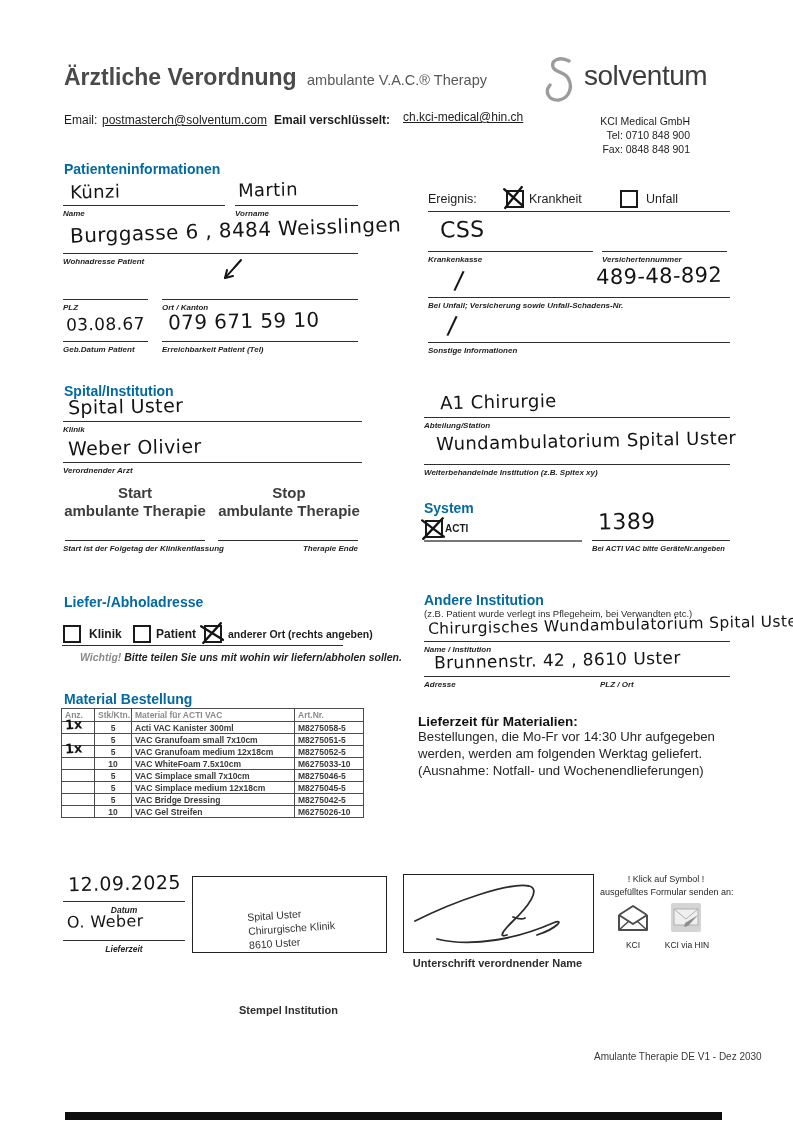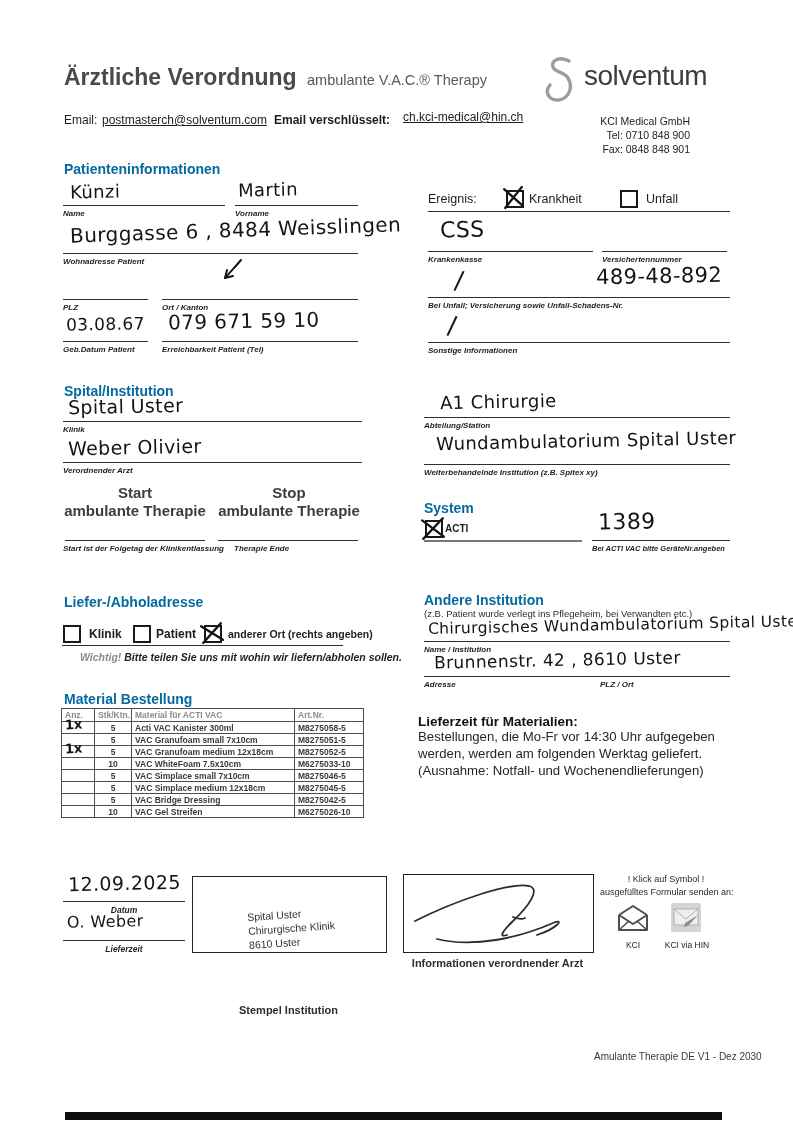--- a/index.html
+++ b/index.html
@@ -125,21 +125,21 @@
     <div>Start</div>
     <div>ambulante Therapie</div>
   </div>
   <div class="bigh" style="left:218px;top:484px;width:142px;">
     <div>Stop</div>
     <div>ambulante Therapie</div>
   </div>
   <div class="line" style="left:65px;top:540px;width:140px;"></div>
   <div class="line" style="left:218px;top:540px;width:140px;"></div>
   <div class="lbl" style="left:63px;top:544px;">Start ist der Folgetag der Klinikentlassung</div>
-  <div class="lbl" style="left:234px;top:544px;width:140px;text-align:left;">Therapie Ende</div>
+  <div class="lbl" style="left:218px;top:544px;width:140px;text-align:right;">Therapie Ende</div>
 
   <span class="hw" style="left:440px;top:391px;font-size:18px;">A1 Chirurgie</span>
   <div class="line" style="left:424px;top:417px;width:306px;"></div>
   <div class="lbl" style="left:424px;top:421px;">Abteilung/Station</div>
   <span class="hw" style="left:436px;top:430px;font-size:18px;">Wundambulatorium Spital Uster</span>
   <div class="line" style="left:424px;top:464px;width:306px;"></div>
   <div class="lbl" style="left:424px;top:468px;">Weiterbehandelnde Institution (z.B. Spitex xy)</div>
 
   <div class="sech" style="left:424px;top:500px;">System</div>
   <span class="cb" style="left:425px;top:520px;"></span>
@@ -286,21 +286,21 @@
   </div>
   <div class="abs" style="left:192px;top:957px;width:193px;text-align:center;font-weight:700;font-size:11px;color:#2e2e2e;margin-top:47px;">Stempel Institution</div>
 
   <div class="abs" style="left:403px;top:874px;width:189px;height:77px;border:1.6px solid #222;">
     <svg width="180" height="72" viewBox="0 0 180 72" style="position:absolute;left:3px;top:2px;">
       <path d="M8 44 C 48 24, 102 5, 122 9 C 134 12, 122 29, 105 45 C 96 54, 91 61, 100 58" stroke="#2b2b2b" stroke-width="1.8" fill="none" stroke-linecap="round"></path>
       <path d="M30 62 C 66 71, 112 61, 146 46 C 158 41, 151 51, 130 58" stroke="#2b2b2b" stroke-width="1.8" fill="none" stroke-linecap="round"></path>
       <path d="M106 40 c 5 2, 9 3, 12 1" stroke="#2b2b2b" stroke-width="1.8" fill="none" stroke-linecap="round"></path>
     </svg>
   </div>
-  <div class="abs" style="left:403px;top:957px;width:189px;text-align:center;font-weight:700;font-size:11px;color:#2e2e2e;">Informationen verordnender Arzt</div>
+  <div class="abs" style="left:403px;top:957px;width:189px;text-align:center;font-weight:700;font-size:11px;color:#2e2e2e;">Unterschrift verordnender Name</div>
 
   <div class="abs smallc" style="left:600px;top:874px;width:132px;text-align:center;">! Klick auf Symbol !</div>
   <div class="abs smallc" style="left:600px;top:887px;width:132px;text-align:center;">ausgefülltes Formular senden an:</div>
   <span class="abs" style="left:617px;top:904px;">
     <svg width="32" height="28" viewBox="0 0 32 28">
       <path d="M2 11 L16 2 L30 11" stroke="#4d4d4d" stroke-width="2" fill="none" stroke-linejoin="round"></path>
       <path d="M2 11 V26 H30 V11" stroke="#4d4d4d" stroke-width="2" fill="none" stroke-linejoin="round"></path>
       <path d="M2 11 L16 20 L30 11" stroke="#4d4d4d" stroke-width="2" fill="none" stroke-linejoin="round"></path>
       <path d="M2 26 L12 17 M30 26 L20 17" stroke="#4d4d4d" stroke-width="1.6" fill="none"></path>
     </svg>

